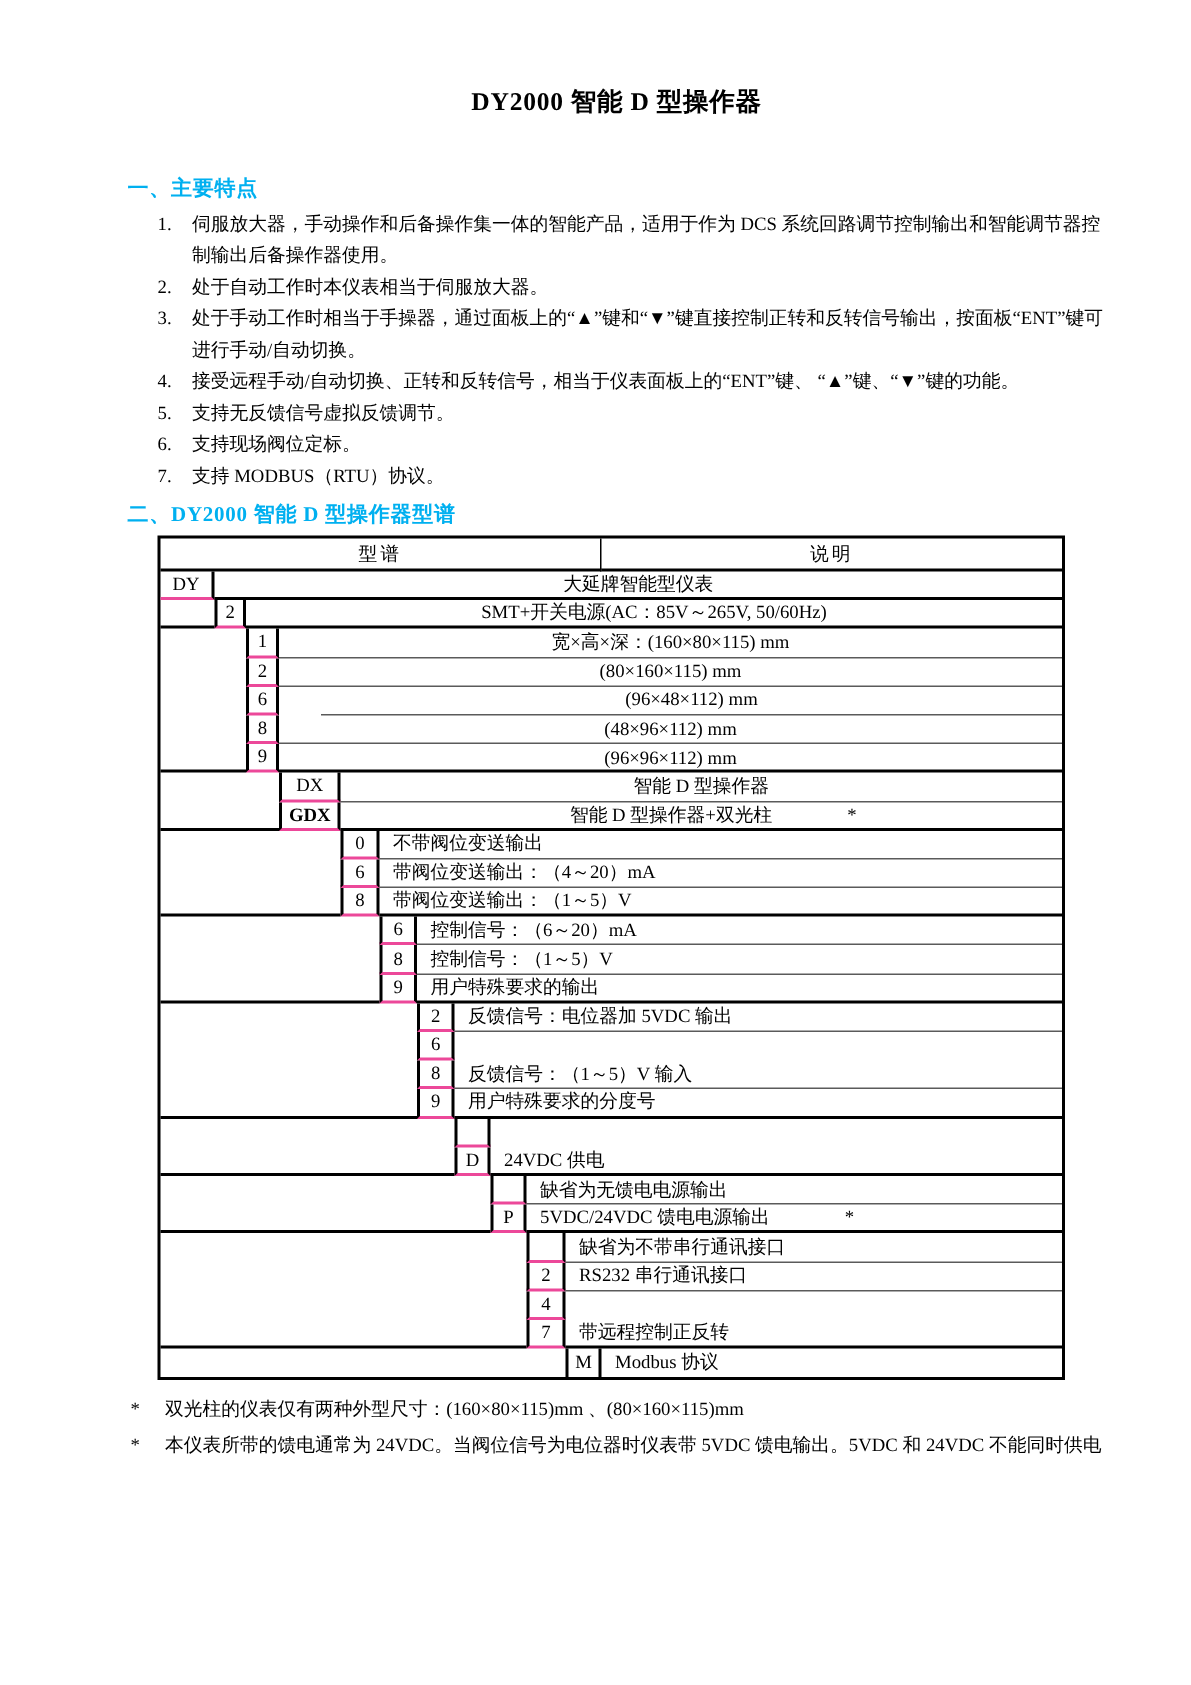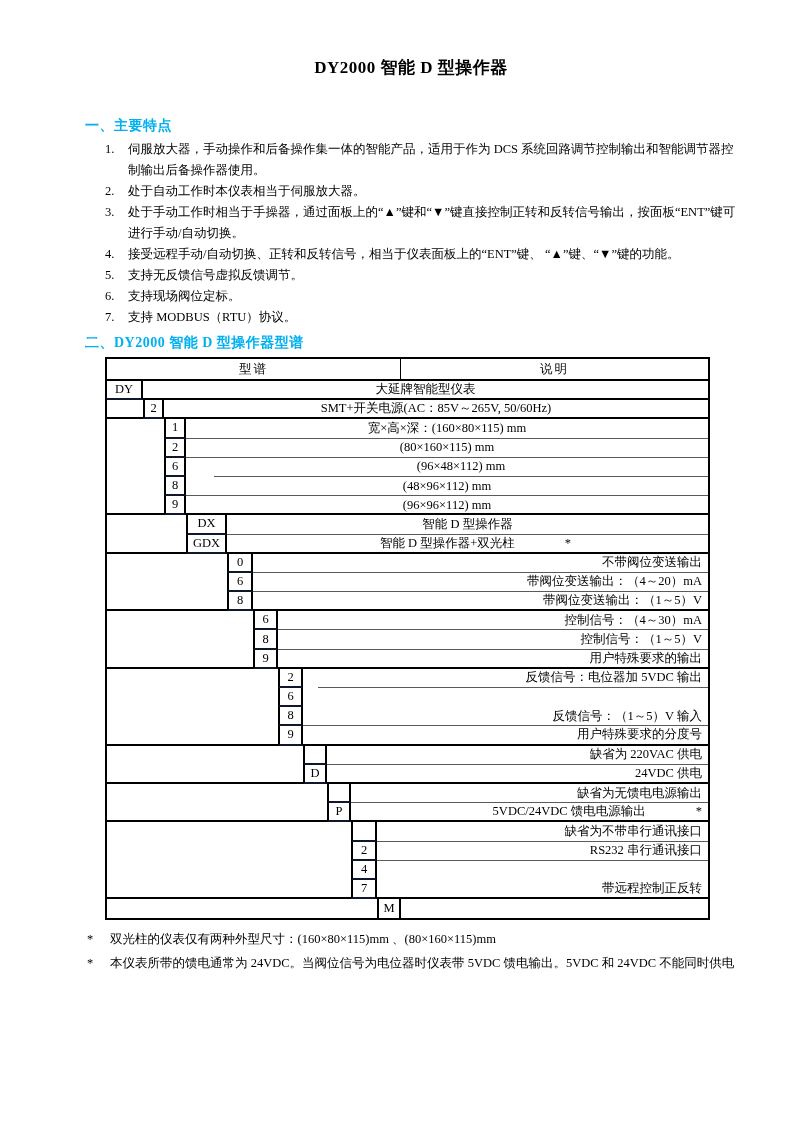--- a/index.html
+++ b/index.html
@@ -24,25 +24,25 @@
     border:2px solid #000;
     display:grid;
     grid-template-columns:36px 21px 22px 41px 26px 25px 25px 24px 24px 26px 24px 1fr;
     grid-template-rows:22px repeat(28,19.2px);
     font-size:12.5px;
   }
   .cell{display:flex;align-items:center;box-sizing:border-box;overflow:hidden;white-space:nowrap}
   .hdr{justify-content:center;border-bottom:2px solid #000;letter-spacing:2px}
   .model-hdr{border-right:1px solid #000}
   .indent{border-bottom:2px solid #000}
-  .code{justify-content:center;border-left:2px solid #000;border-right:2px solid #000;border-bottom:2px solid #0f172a}
+  .code{justify-content:center;border-left:2px solid #000;border-right:2px solid #000;border-bottom:2px solid #ec4899}
   .code.cl0{border-left:none}
   .desc{border-bottom:1px solid #5a5a5a;padding:0 6px;position:relative}
   .desc.center{justify-content:center}
-  .desc.left{justify-content:flex-end;padding-left:9px}
+  .desc.left{justify-content:flex-start;padding-left:9px}
   .desc.glast{border-bottom:2px solid #000}
   .bot{border-bottom:none !important}
   .star{margin-left:50px}
   
   .footnotes{margin-top:7px;margin-left:2px}
   .footnote{display:flex;font-size:12.5px;line-height:24px}
   .footnote .fmark{flex:none;width:23px}
   .footnote .fbody{flex:1}
 </style>
 </head>
@@ -115,70 +115,67 @@
       </div>
       <div class="cell code" style="grid-area: 8 / 3 / 9 / 4;">9</div>
       <div class="cell desc center glast" style="grid-area: 8 / 4 / 9 / 13; align-items: flex-end;">
         <span>(96×96×112) mm</span>
       </div>
       <div class="cell indent" style="grid-area: 9 / 1 / 11 / 4;"></div>
       <div class="cell code" style="grid-area: 9 / 4 / 10 / 5;">DX</div>
       <div class="cell desc center" style="grid-area: 9 / 5 / 10 / 13;">
         <span>智能 D 型操作器</span>
       </div>
-      <div class="cell code" style="grid-area: 10 / 4 / 11 / 5;">GDX</div>
+      <div class="cell code" style="grid-area: 10 / 4 / 11 / 5; font-weight: bold;">GDX</div>
       <div class="cell desc center glast" style="grid-area: 10 / 5 / 11 / 13; padding-left: 22px;">
         <span>智能 D 型操作器+双光柱</span>
         <span class="star">*</span>
       </div>
       <div class="cell indent" style="grid-area: 11 / 1 / 14 / 5;"></div>
       <div class="cell code" style="grid-area: 11 / 5 / 12 / 6;">0</div>
       <div class="cell desc left" style="grid-area: 11 / 6 / 12 / 13;">
         <span>不带阀位变送输出</span>
       </div>
       <div class="cell code" style="grid-area: 12 / 5 / 13 / 6;">6</div>
       <div class="cell desc left" style="grid-area: 12 / 6 / 13 / 13;">
         <span>带阀位变送输出：（4～20）mA</span>
       </div>
       <div class="cell code" style="grid-area: 13 / 5 / 14 / 6;">8</div>
       <div class="cell desc left glast" style="grid-area: 13 / 6 / 14 / 13;">
         <span>带阀位变送输出：（1～5）V</span>
       </div>
       <div class="cell indent" style="grid-area: 14 / 1 / 17 / 6;"></div>
       <div class="cell code" style="grid-area: 14 / 6 / 15 / 7;">6</div>
       <div class="cell desc left" style="grid-area: 14 / 7 / 15 / 13;">
-        <span>控制信号：（4～30）mA</span>
+        <span>控制信号：（6～20）mA</span>
       </div>
       <div class="cell code" style="grid-area: 15 / 6 / 16 / 7;">8</div>
       <div class="cell desc left" style="grid-area: 15 / 7 / 16 / 13;">
         <span>控制信号：（1～5）V</span>
       </div>
       <div class="cell code" style="grid-area: 16 / 6 / 17 / 7;">9</div>
       <div class="cell desc left glast" style="grid-area: 16 / 7 / 17 / 13;">
         <span>用户特殊要求的输出</span>
       </div>
       <div class="cell indent" style="grid-area: 17 / 1 / 21 / 7;"></div>
       <div class="cell code" style="grid-area: 17 / 7 / 18 / 8;">2</div>
-      <div class="cell desc left" style="grid-area: 17 / 8 / 18 / 13; margin-left: 15px;">
+      <div class="cell desc left" style="grid-area: 17 / 8 / 18 / 13;">
         <span>反馈信号：电位器加 5VDC 输出</span>
       </div>
       <div class="cell code" style="grid-area: 18 / 7 / 19 / 8;">6</div>
       <div class="cell code" style="grid-area: 19 / 7 / 20 / 8;">8</div>
       <div class="cell desc left" style="grid-area: 19 / 8 / 20 / 13;">
         <span>反馈信号：（1～5）V 输入</span>
       </div>
       <div class="cell code" style="grid-area: 20 / 7 / 21 / 8;">9</div>
       <div class="cell desc left glast" style="grid-area: 20 / 8 / 21 / 13;">
         <span>用户特殊要求的分度号</span>
       </div>
       <div class="cell indent" style="grid-area: 21 / 1 / 23 / 8;"></div>
       <div class="cell code" style="grid-area: 21 / 8 / 22 / 9;"></div>
-      <div class="cell desc left" style="grid-area: 21 / 9 / 22 / 13;">
-        <span>缺省为 220VAC 供电</span>
-      </div>
       <div class="cell code" style="grid-area: 22 / 8 / 23 / 9;">D</div>
       <div class="cell desc left glast" style="grid-area: 22 / 9 / 23 / 13;">
         <span>24VDC 供电</span>
       </div>
       <div class="cell indent" style="grid-area: 23 / 1 / 25 / 9;"></div>
       <div class="cell code" style="grid-area: 23 / 9 / 24 / 10;"></div>
       <div class="cell desc left" style="grid-area: 23 / 10 / 24 / 13;">
         <span>缺省为无馈电电源输出</span>
       </div>
       <div class="cell code" style="grid-area: 24 / 9 / 25 / 10;">P</div>
@@ -195,20 +192,23 @@
       <div class="cell desc left" style="grid-area: 26 / 11 / 27 / 13;">
         <span>RS232 串行通讯接口</span>
       </div>
       <div class="cell code" style="grid-area: 27 / 10 / 28 / 11;">4</div>
       <div class="cell code" style="grid-area: 28 / 10 / 29 / 11;">7</div>
       <div class="cell desc left glast" style="grid-area: 28 / 11 / 29 / 13;">
         <span>带远程控制正反转</span>
       </div>
       <div class="cell indent bot" style="grid-area: 29 / 1 / 30 / 11;"></div>
       <div class="cell code bot" style="grid-area: 29 / 11 / 30 / 12;">M</div>
+      <div class="cell desc left glast bot" style="grid-area: 29 / 12 / 30 / 13;">
+        <span>Modbus 协议</span>
+      </div>
     </div>
 
   <div class="footnotes">
       <div class="footnote">
         <span class="fmark">*</span>
         <span class="fbody">双光柱的仪表仅有两种外型尺寸：(160×80×115)mm 、(80×160×115)mm</span>
       </div>
       <div class="footnote">
         <span class="fmark">*</span>
         <span class="fbody">本仪表所带的馈电通常为 24VDC。当阀位信号为电位器时仪表带 5VDC 馈电输出。5VDC 和 24VDC 不能同时供电</span>

